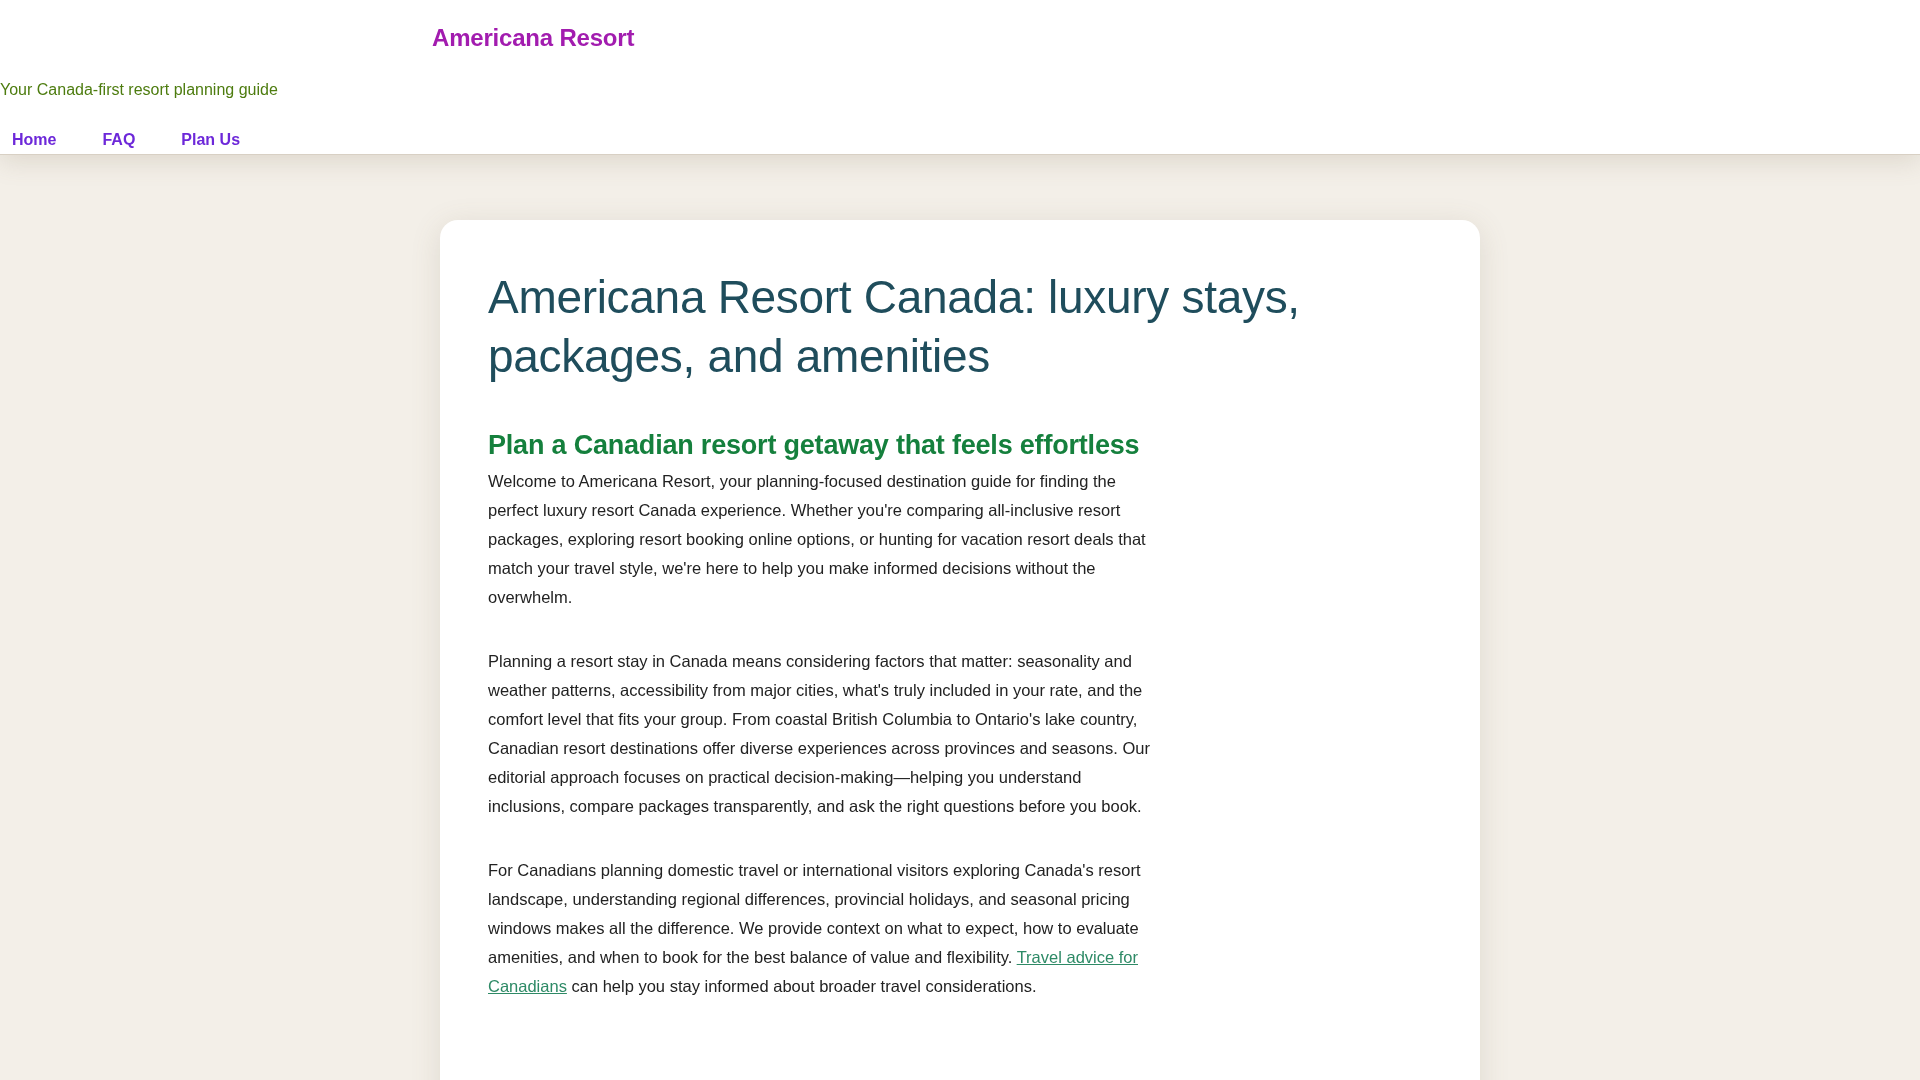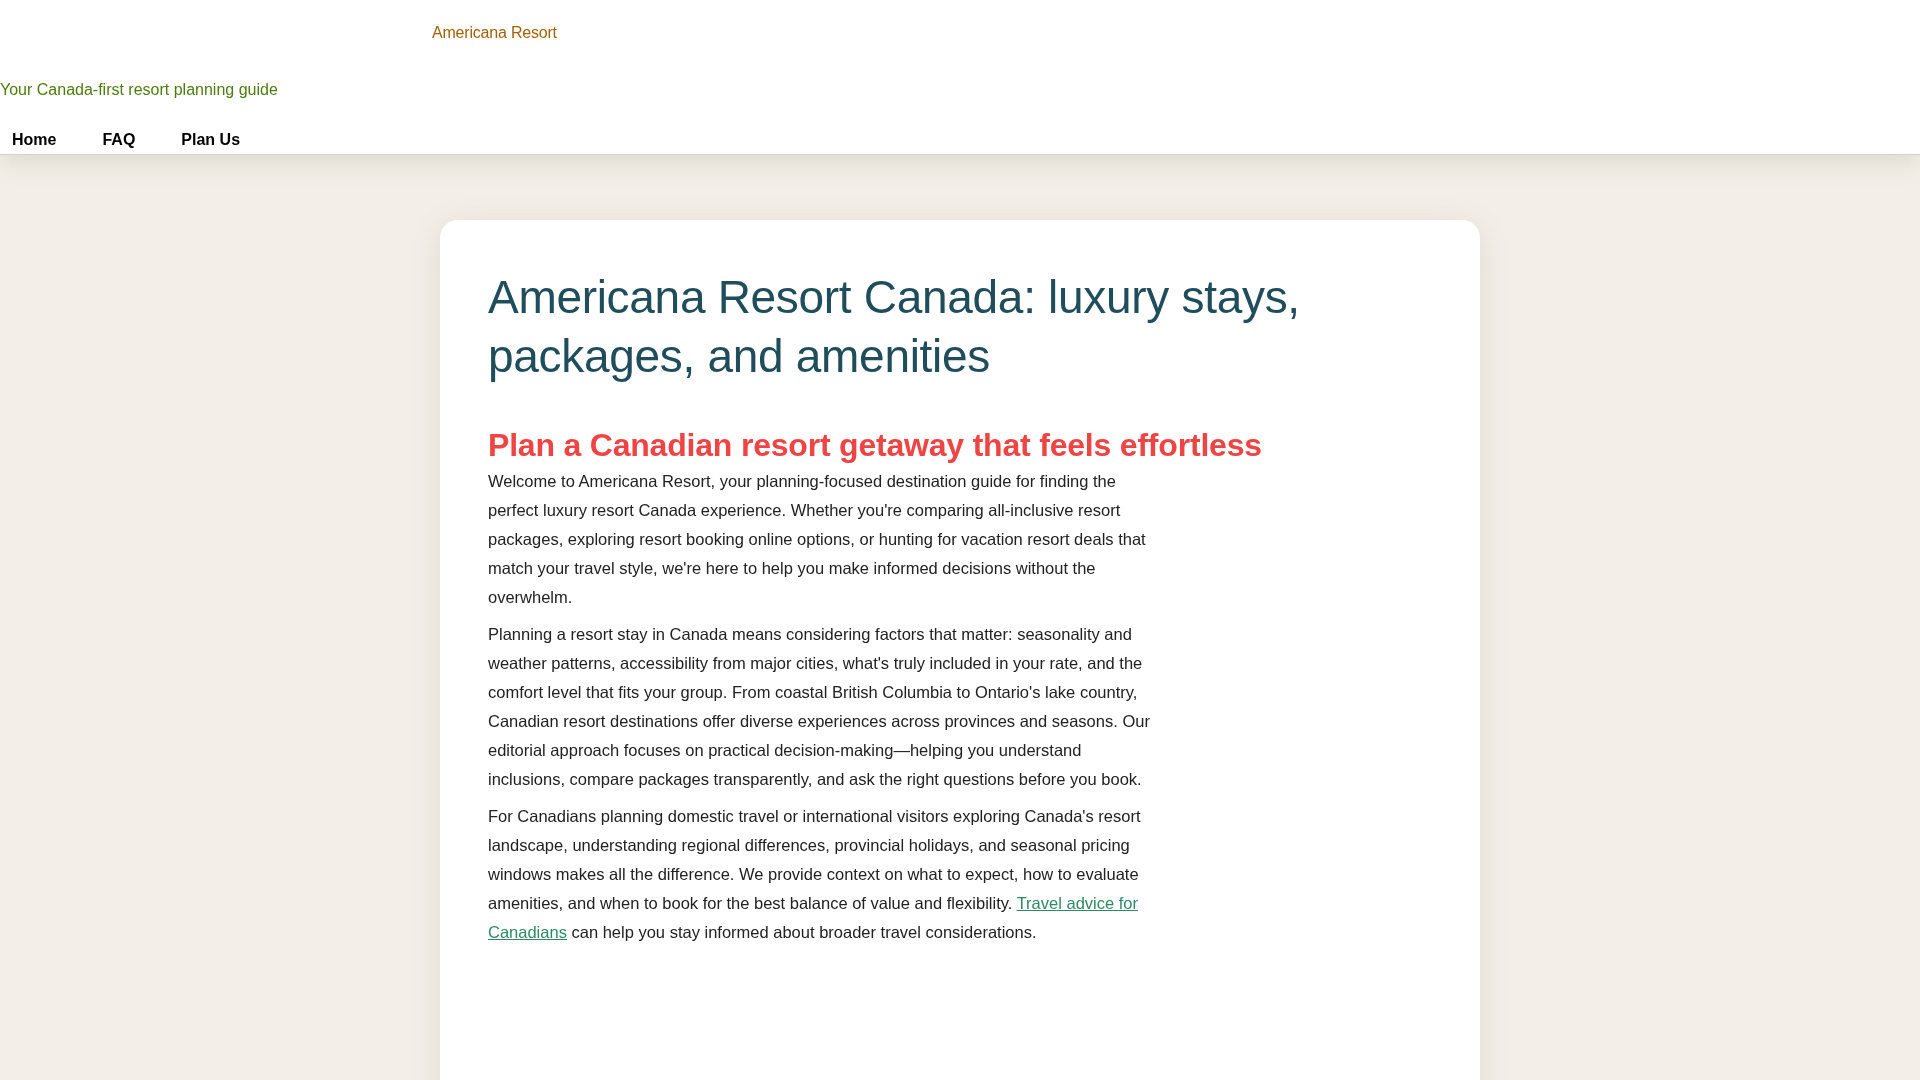--- a/index.html
+++ b/index.html
@@ -15,43 +15,43 @@
     background: #ffffff;
     height: 155px;
     border-bottom: 1px solid #d8d0c4;
     box-shadow: 0 6px 24px rgba(120, 105, 80, 0.18);
     z-index: 2;
   }
   .brand {
     position: absolute;
     left: 432px;
     top: 24px;
-    font-size: 16px;
-    font-weight: normal;
-    color: #a16207;
+    font-size: 24px;
+    font-weight: bold;
+    color: #a21caf;
     text-decoration: none;
     letter-spacing: -0.2px;
   }
   .tagline {
     position: absolute;
     left: 0;
     top: 81px;
     font-size: 16px;
     color: #4d7c0f;
   }
   .nav {
     position: absolute;
     left: 0;
     top: 128px;
     display: flex;
   }
   .nav a {
     font-size: 16px;
     font-weight: bold;
-    color: #000000;
+    color: #6d28d9;
     text-decoration: none;
     padding: 0 12px;
     line-height: 24px;
   }
   .nav a:nth-child(1) { margin-right: 22px; }
   .nav a:nth-child(2) { margin-right: 22px; text-align: right; }
   .card {
     position: absolute;
     left: 440px;
     top: 220px;
@@ -66,34 +66,34 @@
   h1 {
     font-size: 46px;
     line-height: 59px;
     font-weight: normal;
     color: #1f4d5c;
     letter-spacing: -0.3px;
     max-width: 960px;
   }
   h2 {
     margin-top: 37px;
-    font-size: 32px;
+    font-size: 27px;
     line-height: 44px;
     font-weight: bold;
-    color: #ef4444;
+    color: #15803d;
     letter-spacing: -0.2px;
   }
   .content p {
     width: 670px;
     font-size: 16.5px;
     line-height: 29px;
     color: #222;
   }
   .content p.first { margin-top: 0; }
-  .content p + p { margin-top: 8px; }
+  .content p + p { margin-top: 35px; }
   .content a.inline-link {
     color: #2e8a66;
     text-decoration: underline;
   }
 </style>
 </head>
 <body>
 
 <header class="site-header">
   <a class="brand" href="#">Americana Resort</a>

